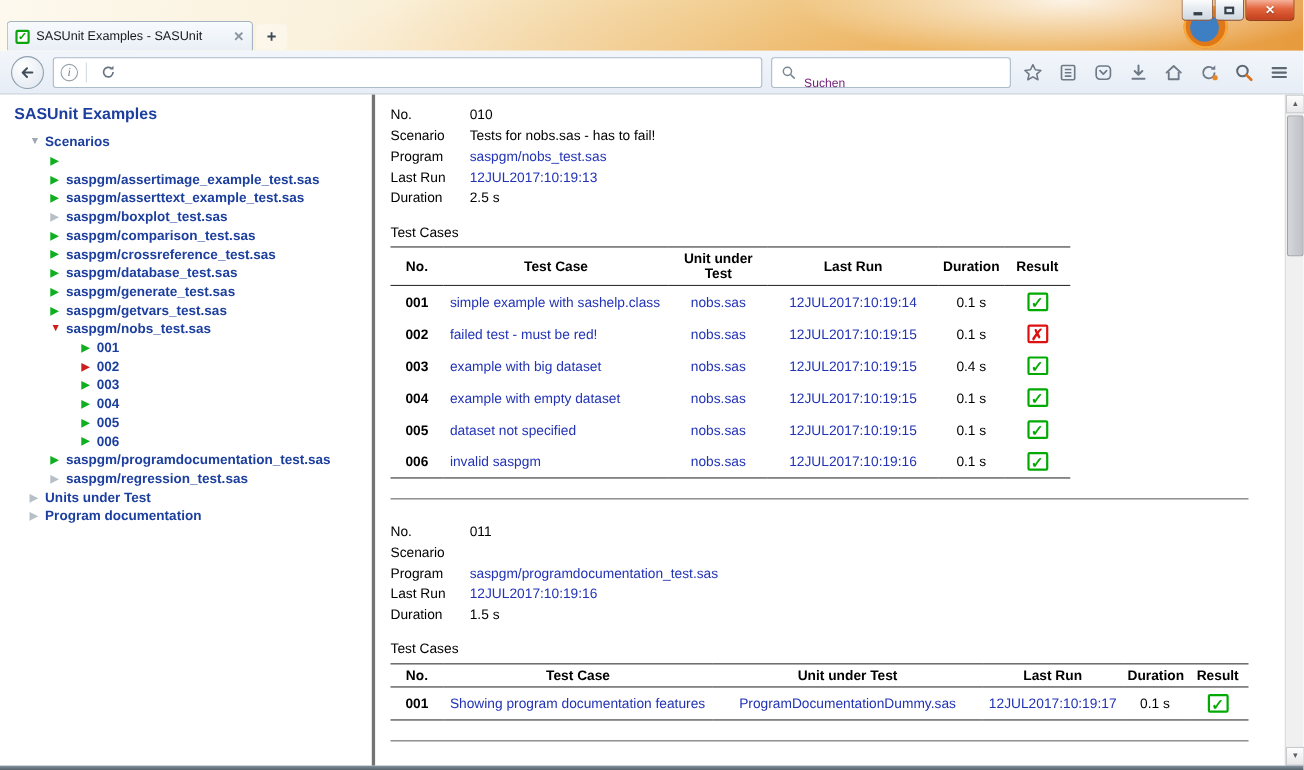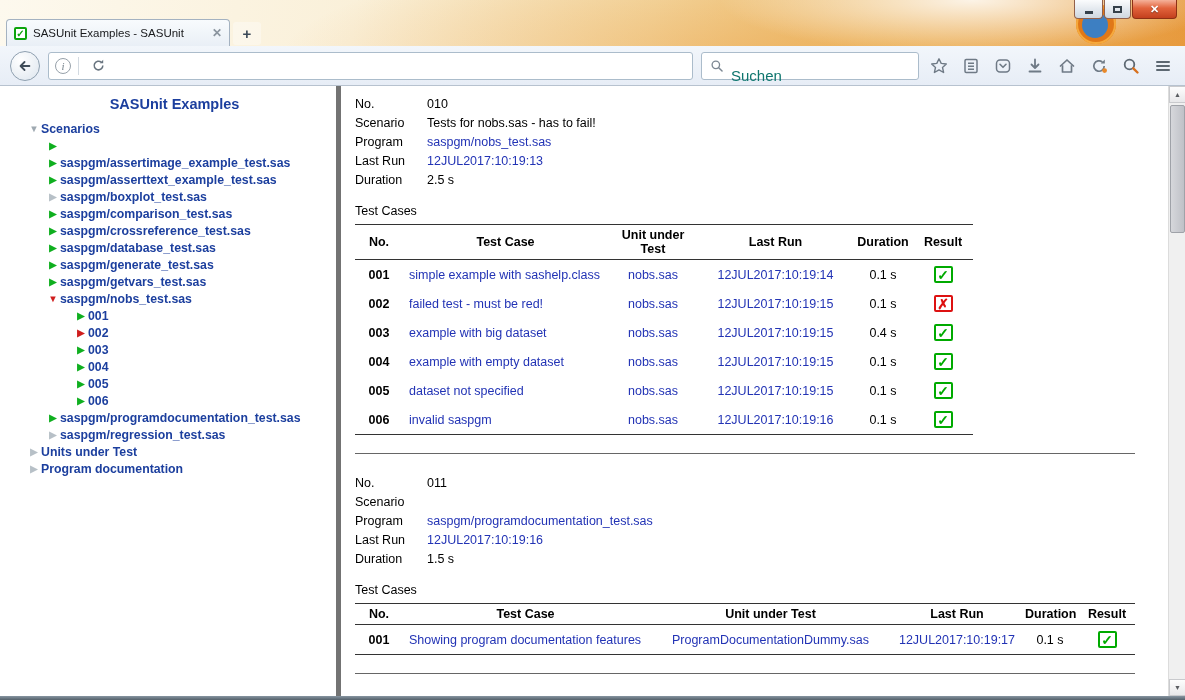--- a/index.html
+++ b/index.html
@@ -64,26 +64,26 @@
     width:16px; height:16px; border:1px solid #97a1aa; border-radius:50%; flex:none;
     color:#76828c; font-size:11px; font-style:italic; font-family:"Liberation Serif", serif;
     display:flex; align-items:center; justify-content:center;
   }
   .url-text{ flex:1; font-size:12.5px; color:#25282c; white-space:nowrap; overflow:hidden; }
   .urlbar-sep{ width:1px; height:18px; background:#d3dae1; flex:none; }
   .searchbox{
     width:218px; height:28px; background:#fff; border:1px solid #abbccb; border-radius:3px; flex:none;
     display:flex; align-items:center; padding:0 8px; gap:7px;
   }
-  .search-placeholder{ color:#0f766e; font-size:15px;margin-top:20px; }
+  .search-placeholder{ color:#701a75; font-size:11px;margin-top:20px; }
   .nav-icon{ width:24px; height:24px; flex:none; display:flex; align-items:center; justify-content:center; }
 
   
   .content{ position:absolute; top:86px; left:0; right:0; bottom:4px; background:#fff; }
-  .sidebar{ position:absolute; left:0; top:0; bottom:0; width:341px; border-right:5px solid #737373; overflow:hidden; padding-top:8px;text-align:center; }
+  .sidebar{ position:absolute; left:0; top:0; bottom:0; width:341px; border-right:3px solid #737373; overflow:hidden; padding-top:8px; }
   .sidebar-title{ font-size:14.5px; font-weight:bold; color:var(--side-link); padding:2px 0 8px 13px; }
   .tree-item{ display:flex; align-items:center; height:17px; font-size:12.3px; font-weight:bold; color:var(--side-link); cursor:pointer; }
   .level-0{ padding-left:27px; } .level-1{ padding-left:46px; } .level-2{ padding-left:74px; }
   .tree-marker{ width:14px; font-size:9.5px; flex:none; }
   .m-green{ color:#0faf1f; } .m-red{ color:#cf1d1d; } .m-expanded-red{ color:#cf1d1d; }
   .m-gray{ color:#b7c0c7; } .m-collapsed-gray{ color:#b7c0c7; } .m-expanded-gray{ color:#9fa9b1; }
 
   .main{ position:absolute; left:342px; right:17px; top:0; bottom:0; overflow:hidden; padding:9px 0 0 13px; font-size:12.5px; color:#000; }
   .detail-row{ display:flex; line-height:19px; }
   .detail-label{ width:72px; flex:none; }

